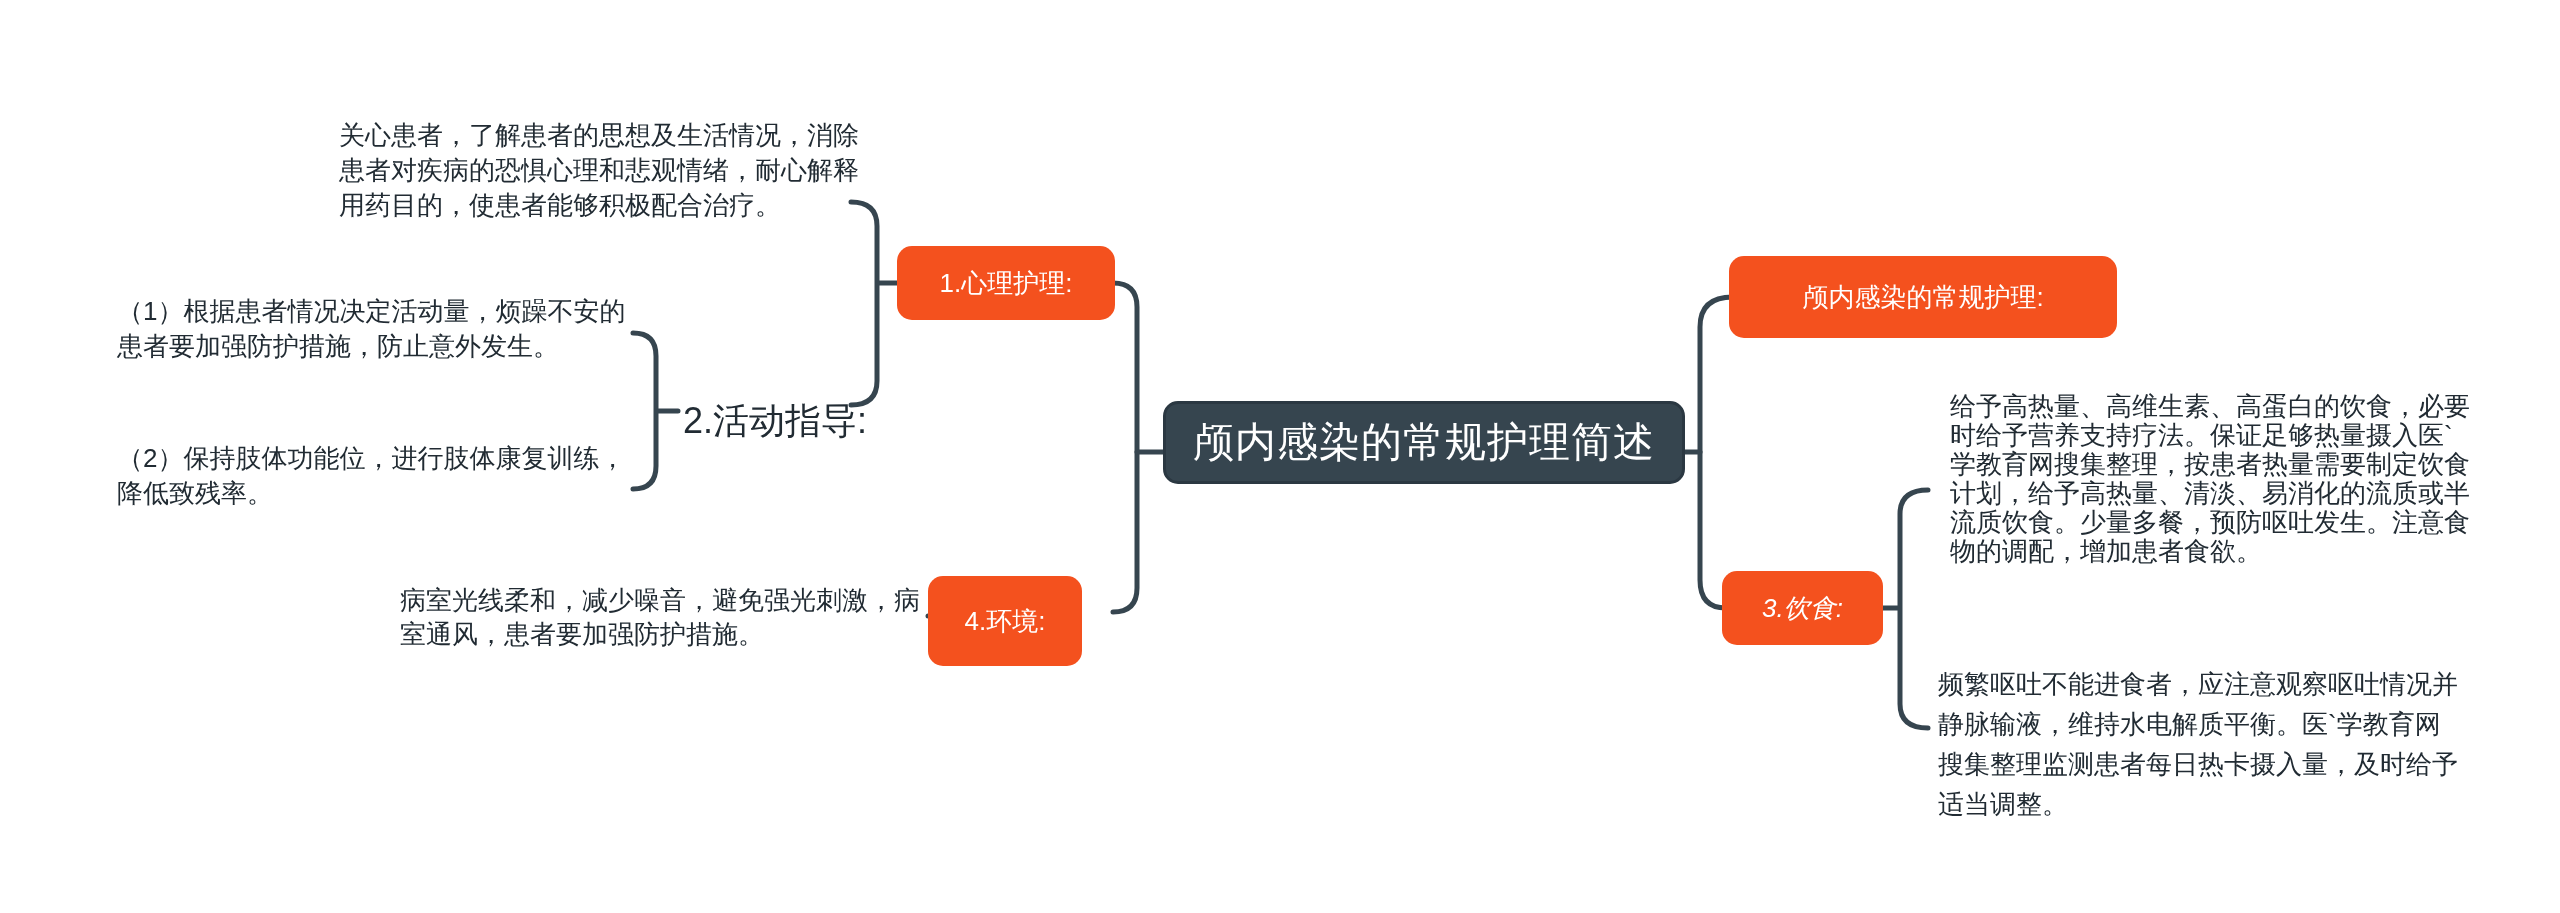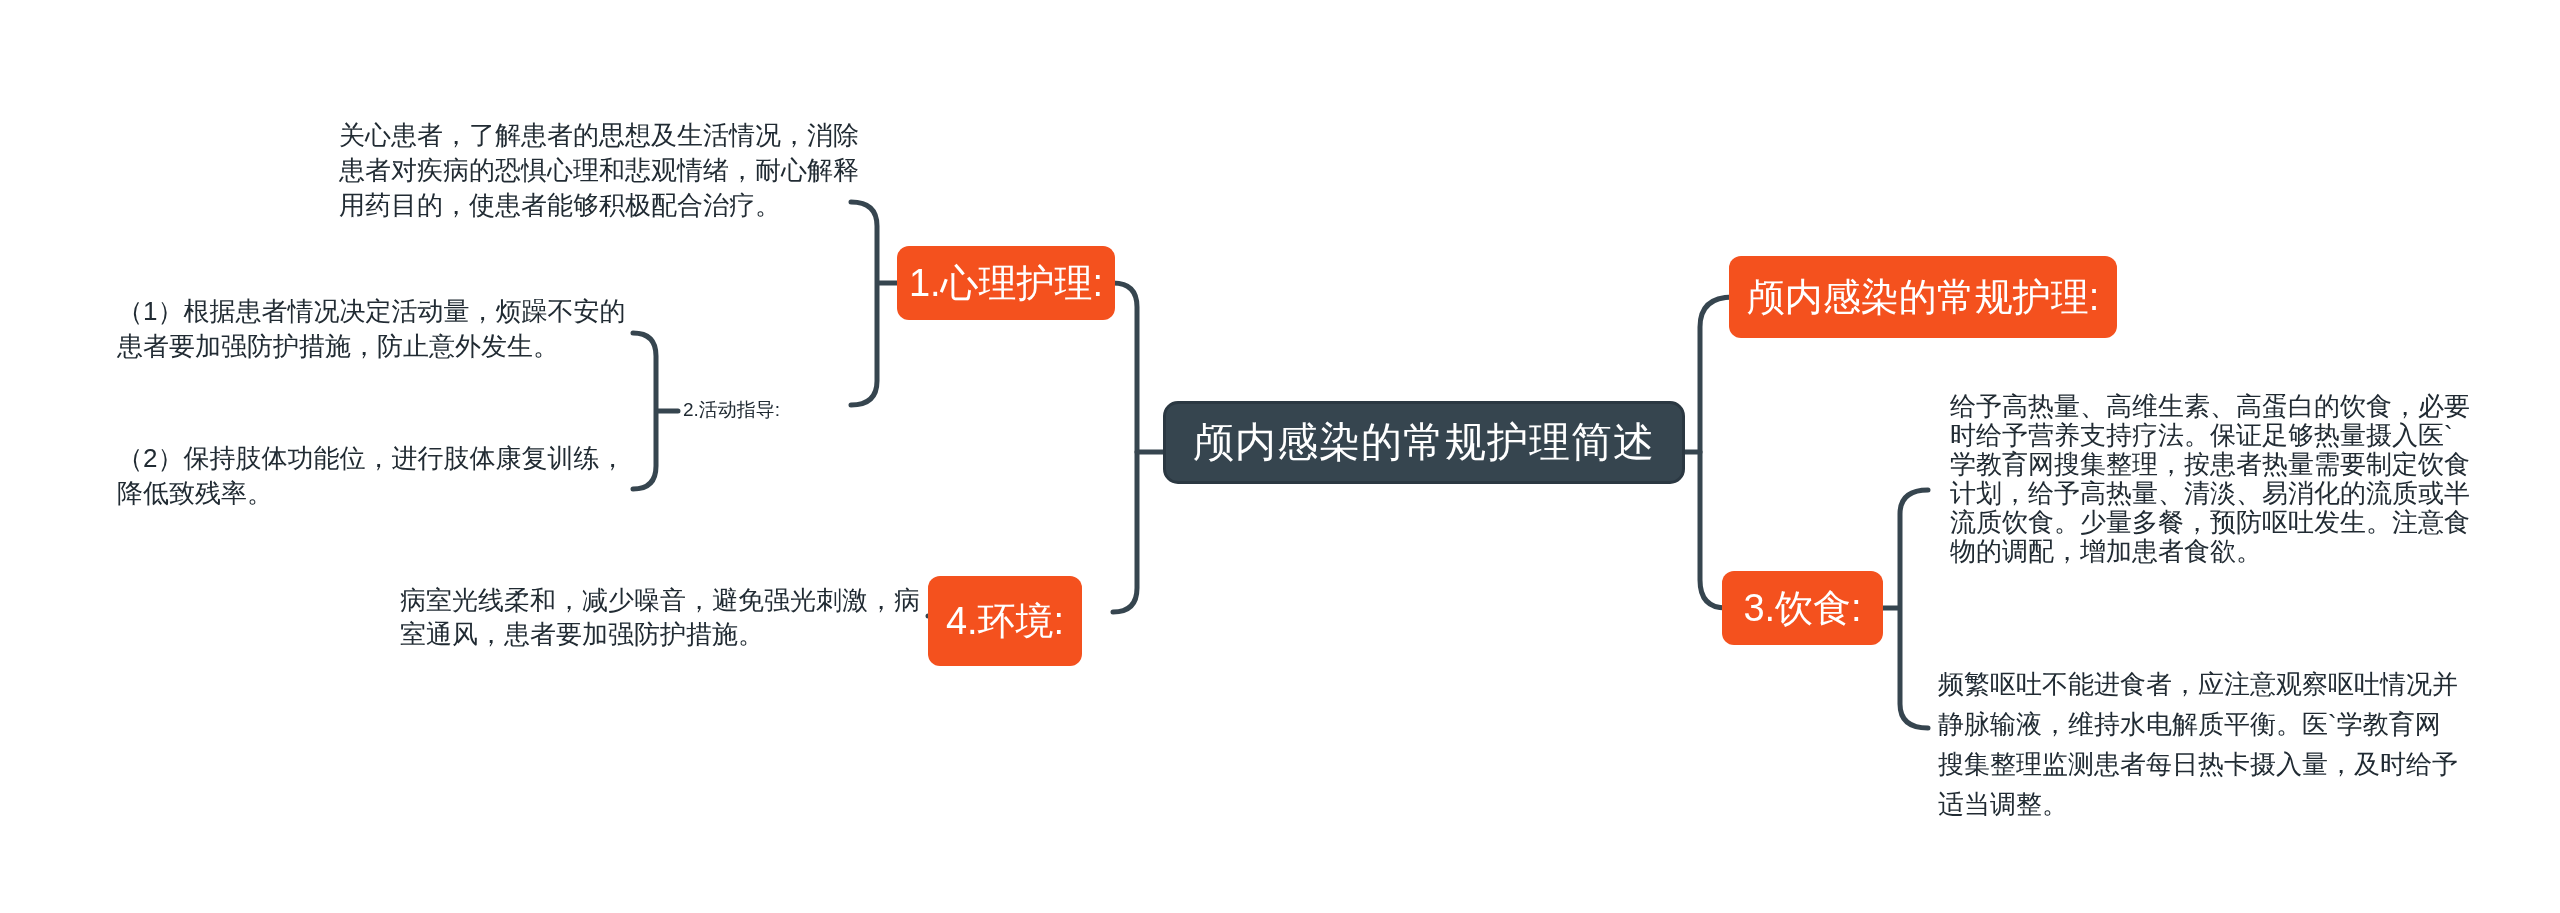--- a/index.html
+++ b/index.html
@@ -22,46 +22,46 @@
   .wires{position:absolute;left:0;top:0;z-index:1;}
   .wires path{fill:none;stroke:var(--slate);stroke-width:5;stroke-linecap:round;stroke-linejoin:round;}
   .node{
     position:absolute;z-index:2;
     display:flex;align-items:center;justify-content:center;
     box-sizing:border-box;
     border-radius:15px;
     color:#ffffff;
     white-space:nowrap;
   }
-  .node-orange{background:var(--orange);font-size:38px;border-radius:12px;}
+  .node-orange{background:var(--orange);font-size:26px;}
   .node-dark{
     background:var(--slate);
     border:3px solid var(--slate-border);
     font-size:41px;
     letter-spacing:1px;
   }
   .note{
     position:absolute;z-index:2;
     font-size:26px;
     line-height:35px;
     white-space:pre-line;
     color:var(--text);
   }
   .free-label{
     position:absolute;z-index:2;
-    font-size:19px;
+    font-size:36px;
     color:var(--text);
     white-space:nowrap;
   }
   
   #node-central{left:1163px;top:401px;width:522px;height:83px;}
   #node-topic1{left:897px;top:246px;width:218px;height:74px;}
   #node-topic4{left:928px;top:576px;width:154px;height:90px;}
   #node-right-header{left:1729px;top:256px;width:388px;height:82px;}
-  #node-topic3{left:1722px;top:571px;width:161px;height:74px;}
+  #node-topic3{left:1722px;top:571px;width:161px;height:74px;font-style:italic;}
   #label-topic2{left:683px;top:397px;}
   #note-topic1{left:339px;top:118px;width:560px;}
   #note-topic2-1{left:117px;top:294px;width:560px;}
   #note-topic2-2{left:117px;top:441px;width:560px;}
   #note-topic4{left:400px;top:583px;width:560px;line-height:34px;}
   #note-topic3-1{left:1938px;top:392px;width:600px;line-height:29px;margin-left:12px;}
   #note-topic3-2{left:1938px;top:664px;width:600px;line-height:40px;}
 </style>
 </head>
 <body>

